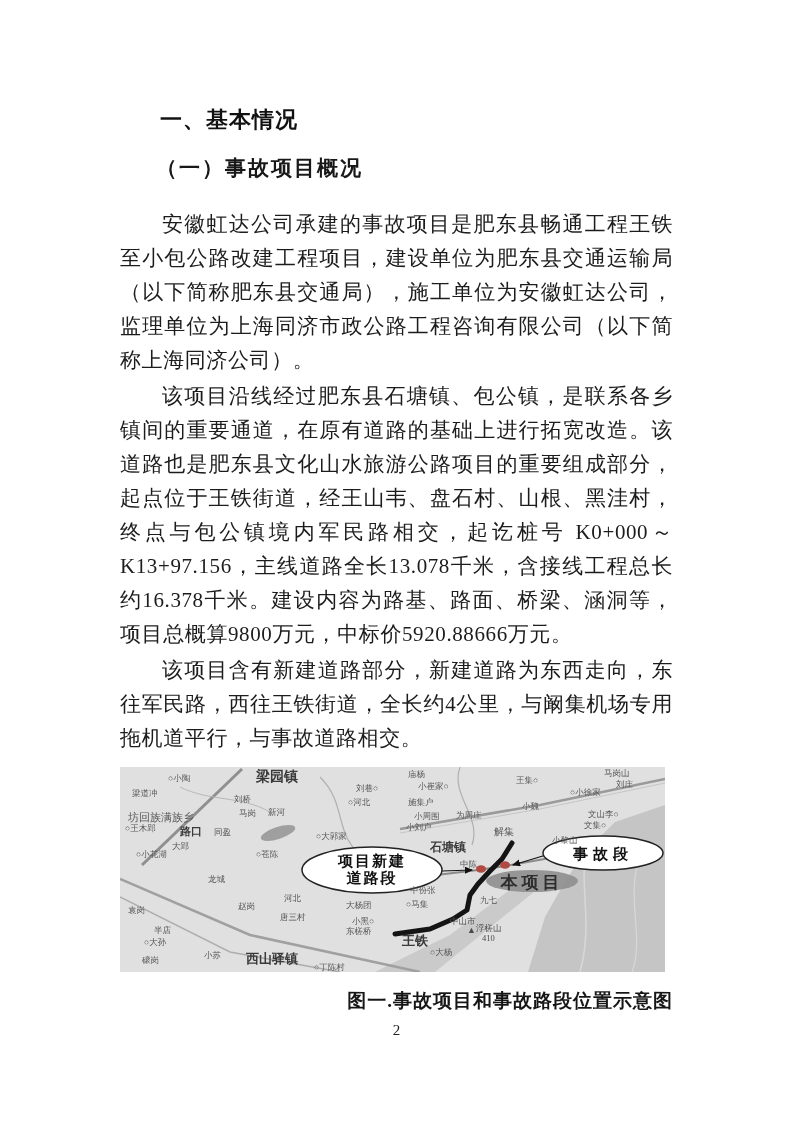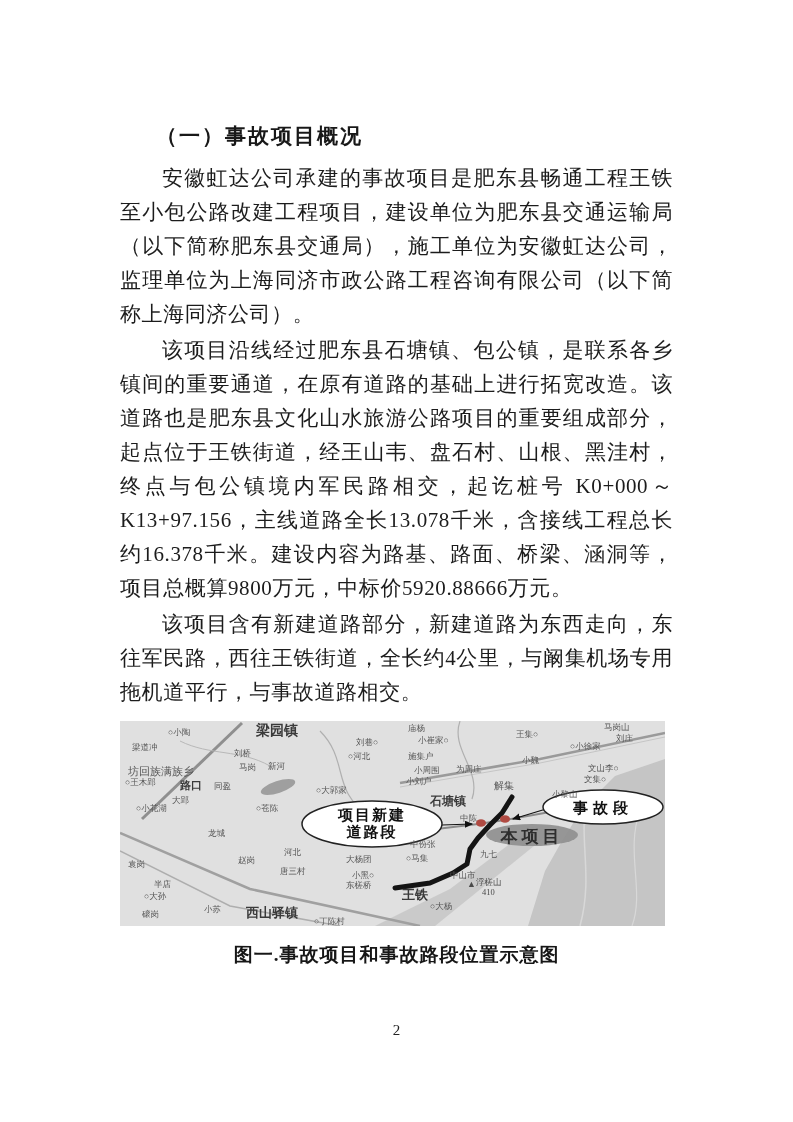--- a/index.html
+++ b/index.html
@@ -14,39 +14,40 @@
     font-size:22px;line-height:32px;padding-left:40px;letter-spacing:1px;color:#111;
   }
   .h2{
     font-size:21px;line-height:34px;margin-top:15px;padding-left:36px;
     font-weight:600;letter-spacing:2px;color:#181818;
   }
   .para{
     font-size:21px;line-height:34px;text-align:justify;text-justify:inter-ideograph;
     text-indent:2em;margin:0;margin-top:2px;letter-spacing:0.6px;color:#1c1c1c;
   }
-  .para:first-of-type{margin-top:8px;}
+  .para:first-of-type{margin-top:22px;}
   .mapwrap{margin-top:12px;width:545px;height:205px;position:relative;}
   .mapwrap svg{display:block;}
   .caption{
-    margin-top:16px;text-align:center;font-size:19px;font-weight:bold;
+    margin-top:16px;text-align:right;font-size:19px;font-weight:bold;
     letter-spacing:1px;color:#161616;
   }
   .pagenum{
     position:absolute;left:0;right:0;top:1022px;text-align:center;
     font-size:15px;color:#222;font-family:"Liberation Serif",serif;
   }
   .map-callout-text{font-family:"Liberation Sans",sans-serif;}
 </style>
 </head>
 <body>
 
 <div class="page">
   <div class="content">
 
+    <div class="h1">一、基本情况</div>
     <div class="h2">（一）事故项目概况</div>
 
     <p class="para">安徽虹达公司承建的事故项目是肥东县畅通工程王铁至小包公路改建工程项目，建设单位为肥东县交通运输局（以下简称肥东县交通局），施工单位为安徽虹达公司，监理单位为上海同济市政公路工程咨询有限公司（以下简称上海同济公司）。</p>
     <p class="para">该项目沿线经过肥东县石塘镇、包公镇，是联系各乡镇间的重要通道，在原有道路的基础上进行拓宽改造。该道路也是肥东县文化山水旅游公路项目的重要组成部分，起点位于王铁街道，经王山韦、盘石村、山根、黑洼村，终点与包公镇境内军民路相交，起讫桩号 K0+000～K13+97.156，主线道路全长13.078千米，含接线工程总长约16.378千米。建设内容为路基、路面、桥梁、涵洞等，项目总概算9800万元，中标价5920.88666万元。</p>
     <p class="para">该项目含有新建道路部分，新建道路为东西走向，东往军民路，西往王铁街道，全长约4公里，与阚集机场专用拖机道平行，与事故道路相交。</p>
 
     <div class="mapwrap">
       <svg width="545" height="205" viewBox="0 0 545 205">
         <defs>
           <marker id="arr" markerWidth="8" markerHeight="8" refX="6" refY="3" orient="auto">

